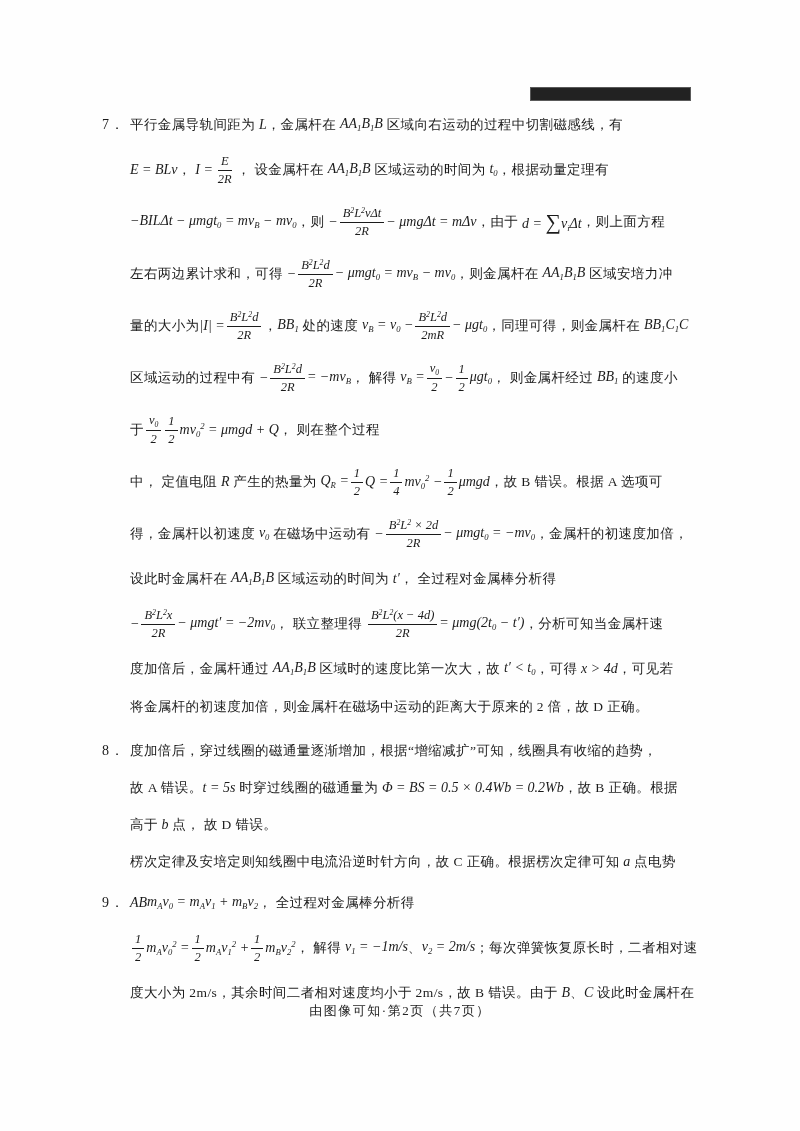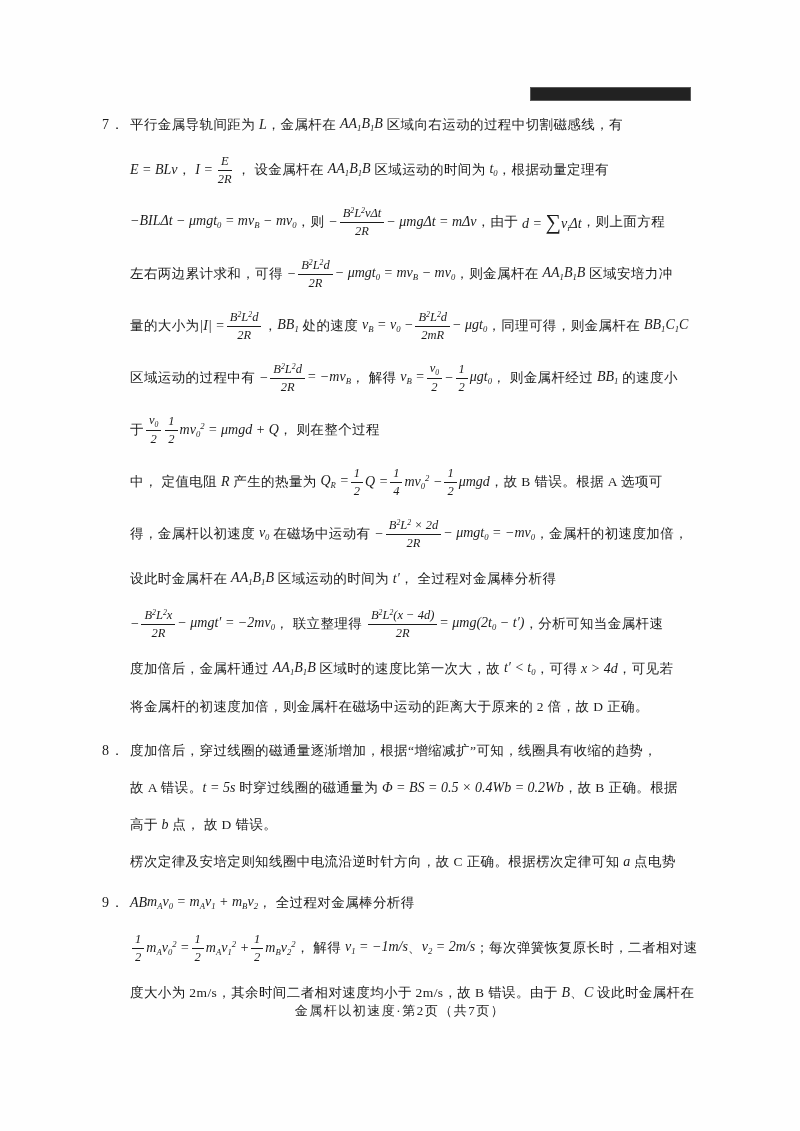--- a/index.html
+++ b/index.html
@@ -73,14 +73,14 @@
       </div>
       <div class="item item-9">
         <div class="num">9．</div>
         <div class="body">
           <div class="line"><span class="m">AB</span><span class="m">m<sub>A</sub>v<sub>0</sub> = m<sub>A</sub>v<sub>1</sub> + m<sub>B</sub>v<sub>2</sub></span><span class="c">， 全过程对金属棒分析得</span></div>
           <div class="line tall"><span class="frac"><span class="fnum">1</span><span class="fden">2</span></span><span class="m">m<sub>A</sub>v<sub>0</sub><sup>2</sup> =</span><span class="frac"><span class="fnum">1</span><span class="fden">2</span></span><span class="m">m<sub>A</sub>v<sub>1</sub><sup>2</sup> +</span><span class="frac"><span class="fnum">1</span><span class="fden">2</span></span><span class="m">m<sub>B</sub>v<sub>2</sub><sup>2</sup></span><span class="c">， 解得 </span><span class="m">v<sub>1</sub> = −1m/s</span><span class="c">、</span><span class="m">v<sub>2</sub> = 2m/s</span><span class="c">；每次弹簧恢复原长时，二者相对速</span></div>
           <div class="line"><span class="c">度大小为 2m/s，其余时间二者相对速度均小于 2m/s，故 B 错误。由于 </span><span class="m">B</span><span class="c">、</span><span class="m">C</span><span class="c"> 设此时金属杆在</span></div>
         </div>
       </div>
     </div>
-  <div class="footer">金属杆以初速度·第2页（共7页）</div>
+  <div class="footer">由图像可知·第2页（共7页）</div>
 </div>
 
 </body></html>

